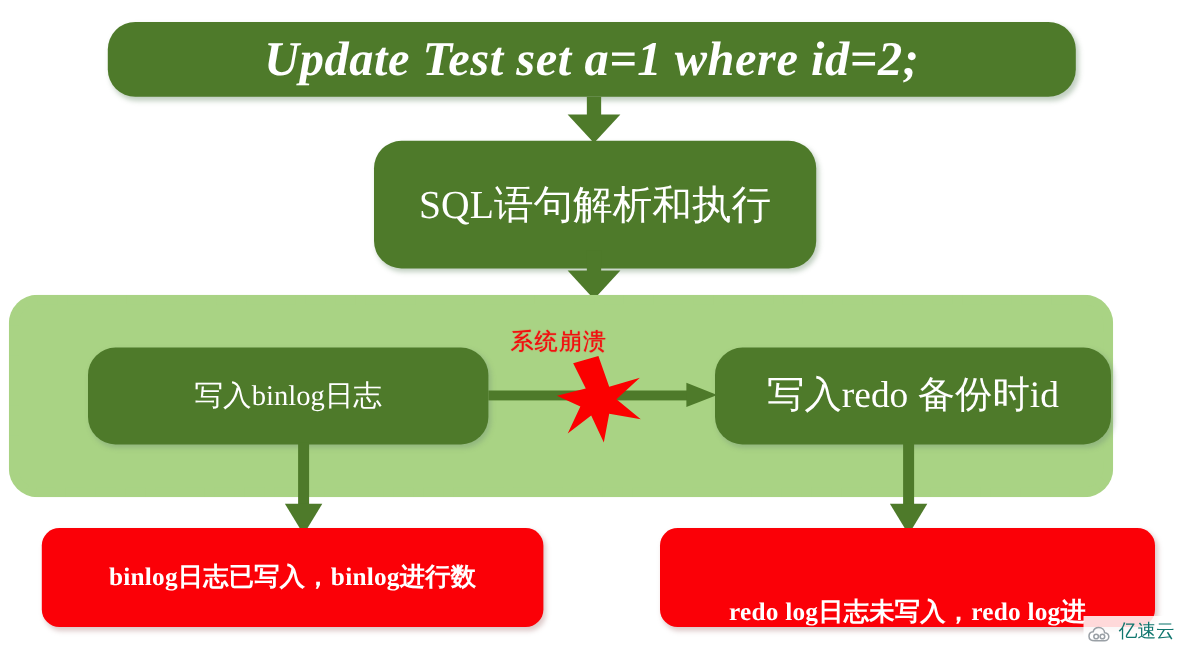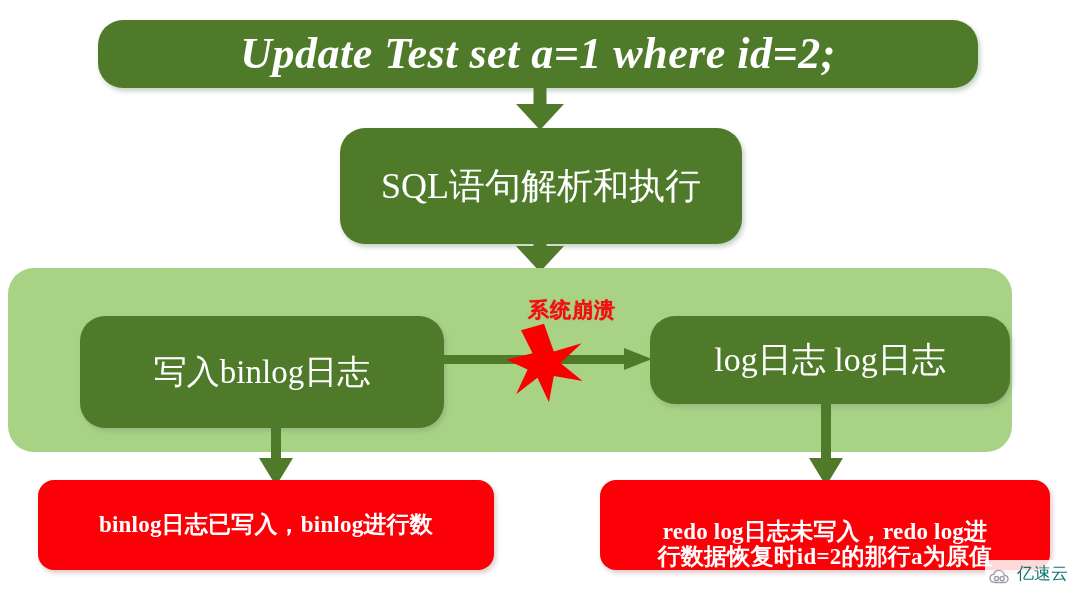--- a/index.html
+++ b/index.html
@@ -76,22 +76,22 @@
     box-sizing: border-box;
     background: #a9d384;
     border: 9px dashed #a9d384;
     border-radius: 26px;
   }
 
   #binlog-box {
     left: 80px;
     top: 316px;
     width: 364px;
-    height: 112px;
-    font-size: 33px;
+    height: 88px;
+    font-size: 26px;
   }
 
   #redolog-box {
     left: 650px;
     top: 316px;
     width: 360px;
     height: 88px;
     font-size: 34px;
   }
 
@@ -200,26 +200,26 @@
   
   #crash-star {
     position: absolute;
     left: 498px;
     top: 322px;
     width: 92px;
     height: 82px;
   }
   #crash-label {
     position: absolute;
-    left: 516px;
+    left: 464px;
     top: 296px;
     width: 112px;
-    text-align: center;
+    text-align: left;
     color: #f20f0f;
-    font-weight: bold;
+    font-weight: normal;
     font-size: 21px;
     letter-spacing: 1px;
     text-shadow: 0 0 1px #f20f0f;
   }
 
   
   #watermark {
     position: absolute;
     right: 6px;
     bottom: 6px;
@@ -269,40 +269,39 @@
   </div>
 
   <div id="crash-label">系统崩溃</div>
   <div id="crash-star">
     <svg viewBox="0 0 100 100" width="92" height="82" aria-hidden="true">
       <polygon fill="#fb0000" points="50,2 62,36 96,26 70,50 97,72 62,66 56,98 42,68 16,88 30,58 4,46 36,38 22,10"></polygon>
     </svg>
   </div>
 
   <div class="box green-box" id="redolog-box">
-    <span>log日志 log日志</span>
+    <span>写入redo 备份时id</span>
   </div>
 
   <div class="arrow-v" id="arrow-binlog-result">
     <div class="arrow-shaft-v"></div>
     <div class="arrow-head-v"></div>
   </div>
 
   <div class="arrow-v" id="arrow-redolog-result">
     <div class="arrow-shaft-v"></div>
     <div class="arrow-head-v"></div>
   </div>
 
   <div class="box red-box" id="binlog-result-box">
     <span class="rb-line">binlog日志已写入，binlog进行数</span>
   </div>
 
   <div class="box red-box" id="redolog-result-box">
     <span class="rb-line">redo log日志未写入，redo log进</span>
-    <span class="rb-line">行数据恢复时id=2的那行a为原值</span>
   </div>
 
   <div id="watermark">
     <span>
       <svg width="24" height="16" viewBox="0 0 24 16" aria-hidden="true">
         <path d="M6.5 13.5 C2.8 13.5 1 11.6 1 9.3 C1 7.2 2.6 5.5 4.8 5.3 C5.3 3 7.4 1.4 9.9 1.4
                  C12.7 1.4 15 3.5 15.2 6.2 C17.3 6.4 19 7.9 19 9.9 C19 11.9 17.2 13.5 15 13.5 Z" fill="none" stroke="#9aa0a6" stroke-width="1.4"></path>
         <circle cx="7.5" cy="9.6" r="2.1" fill="none" stroke="#9aa0a6" stroke-width="1.4"></circle>
         <circle cx="13.2" cy="9.6" r="2.1" fill="none" stroke="#9aa0a6" stroke-width="1.4"></circle>
       </svg>

